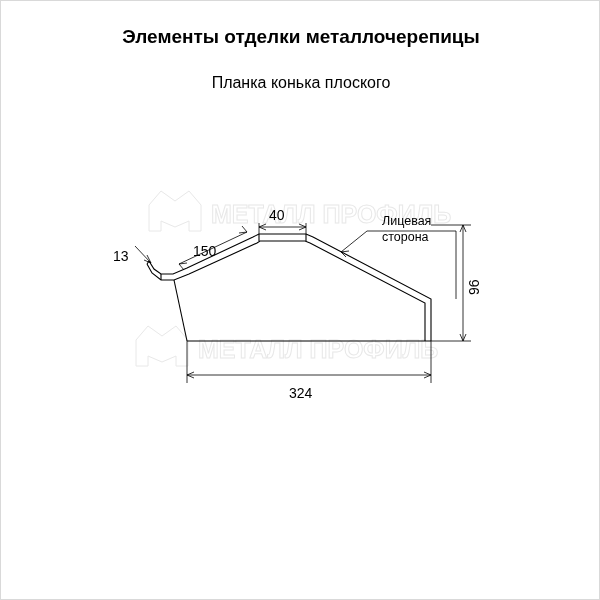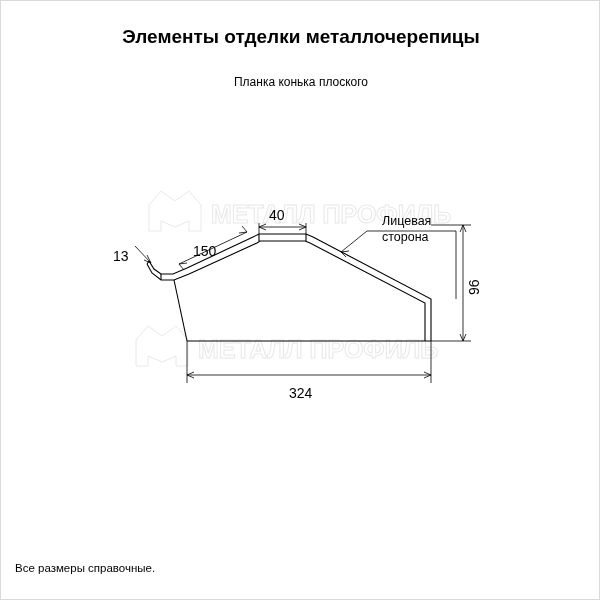--- a/index.html
+++ b/index.html
@@ -28,21 +28,21 @@
     width: 600px;
     text-align: center;
   }
   .main-title {
     font-size: 19px;
     font-weight: bold;
     line-height: 24px;
     margin: 0;
   }
   .sub-title {
-    font-size: 12px;
+    font-size: 16px;
     line-height: 23px;
     margin: 16px;
     margin-top: 22px;
   }
   .sub-title-2 {
     font-size: 16px;
     line-height: 23px;
     margin: 0;
   }
   .drawing {
@@ -168,16 +168,15 @@
         <path d="M340,101 L366,80 L455,80 L455,148"></path>
         <path d="M340,101 L348,100 M340,101 L345,106"></path>
       </g>
       <text class="lbl-text" x="381" y="74">Лицевая</text>
       <text class="lbl-text" x="381" y="90">сторона</text>
 
     </svg>
   </div>
 
   <div class="footer">
-    <div>Все размеры справочные.</div>
   </div>
 
 </div>
 
 </body></html>

